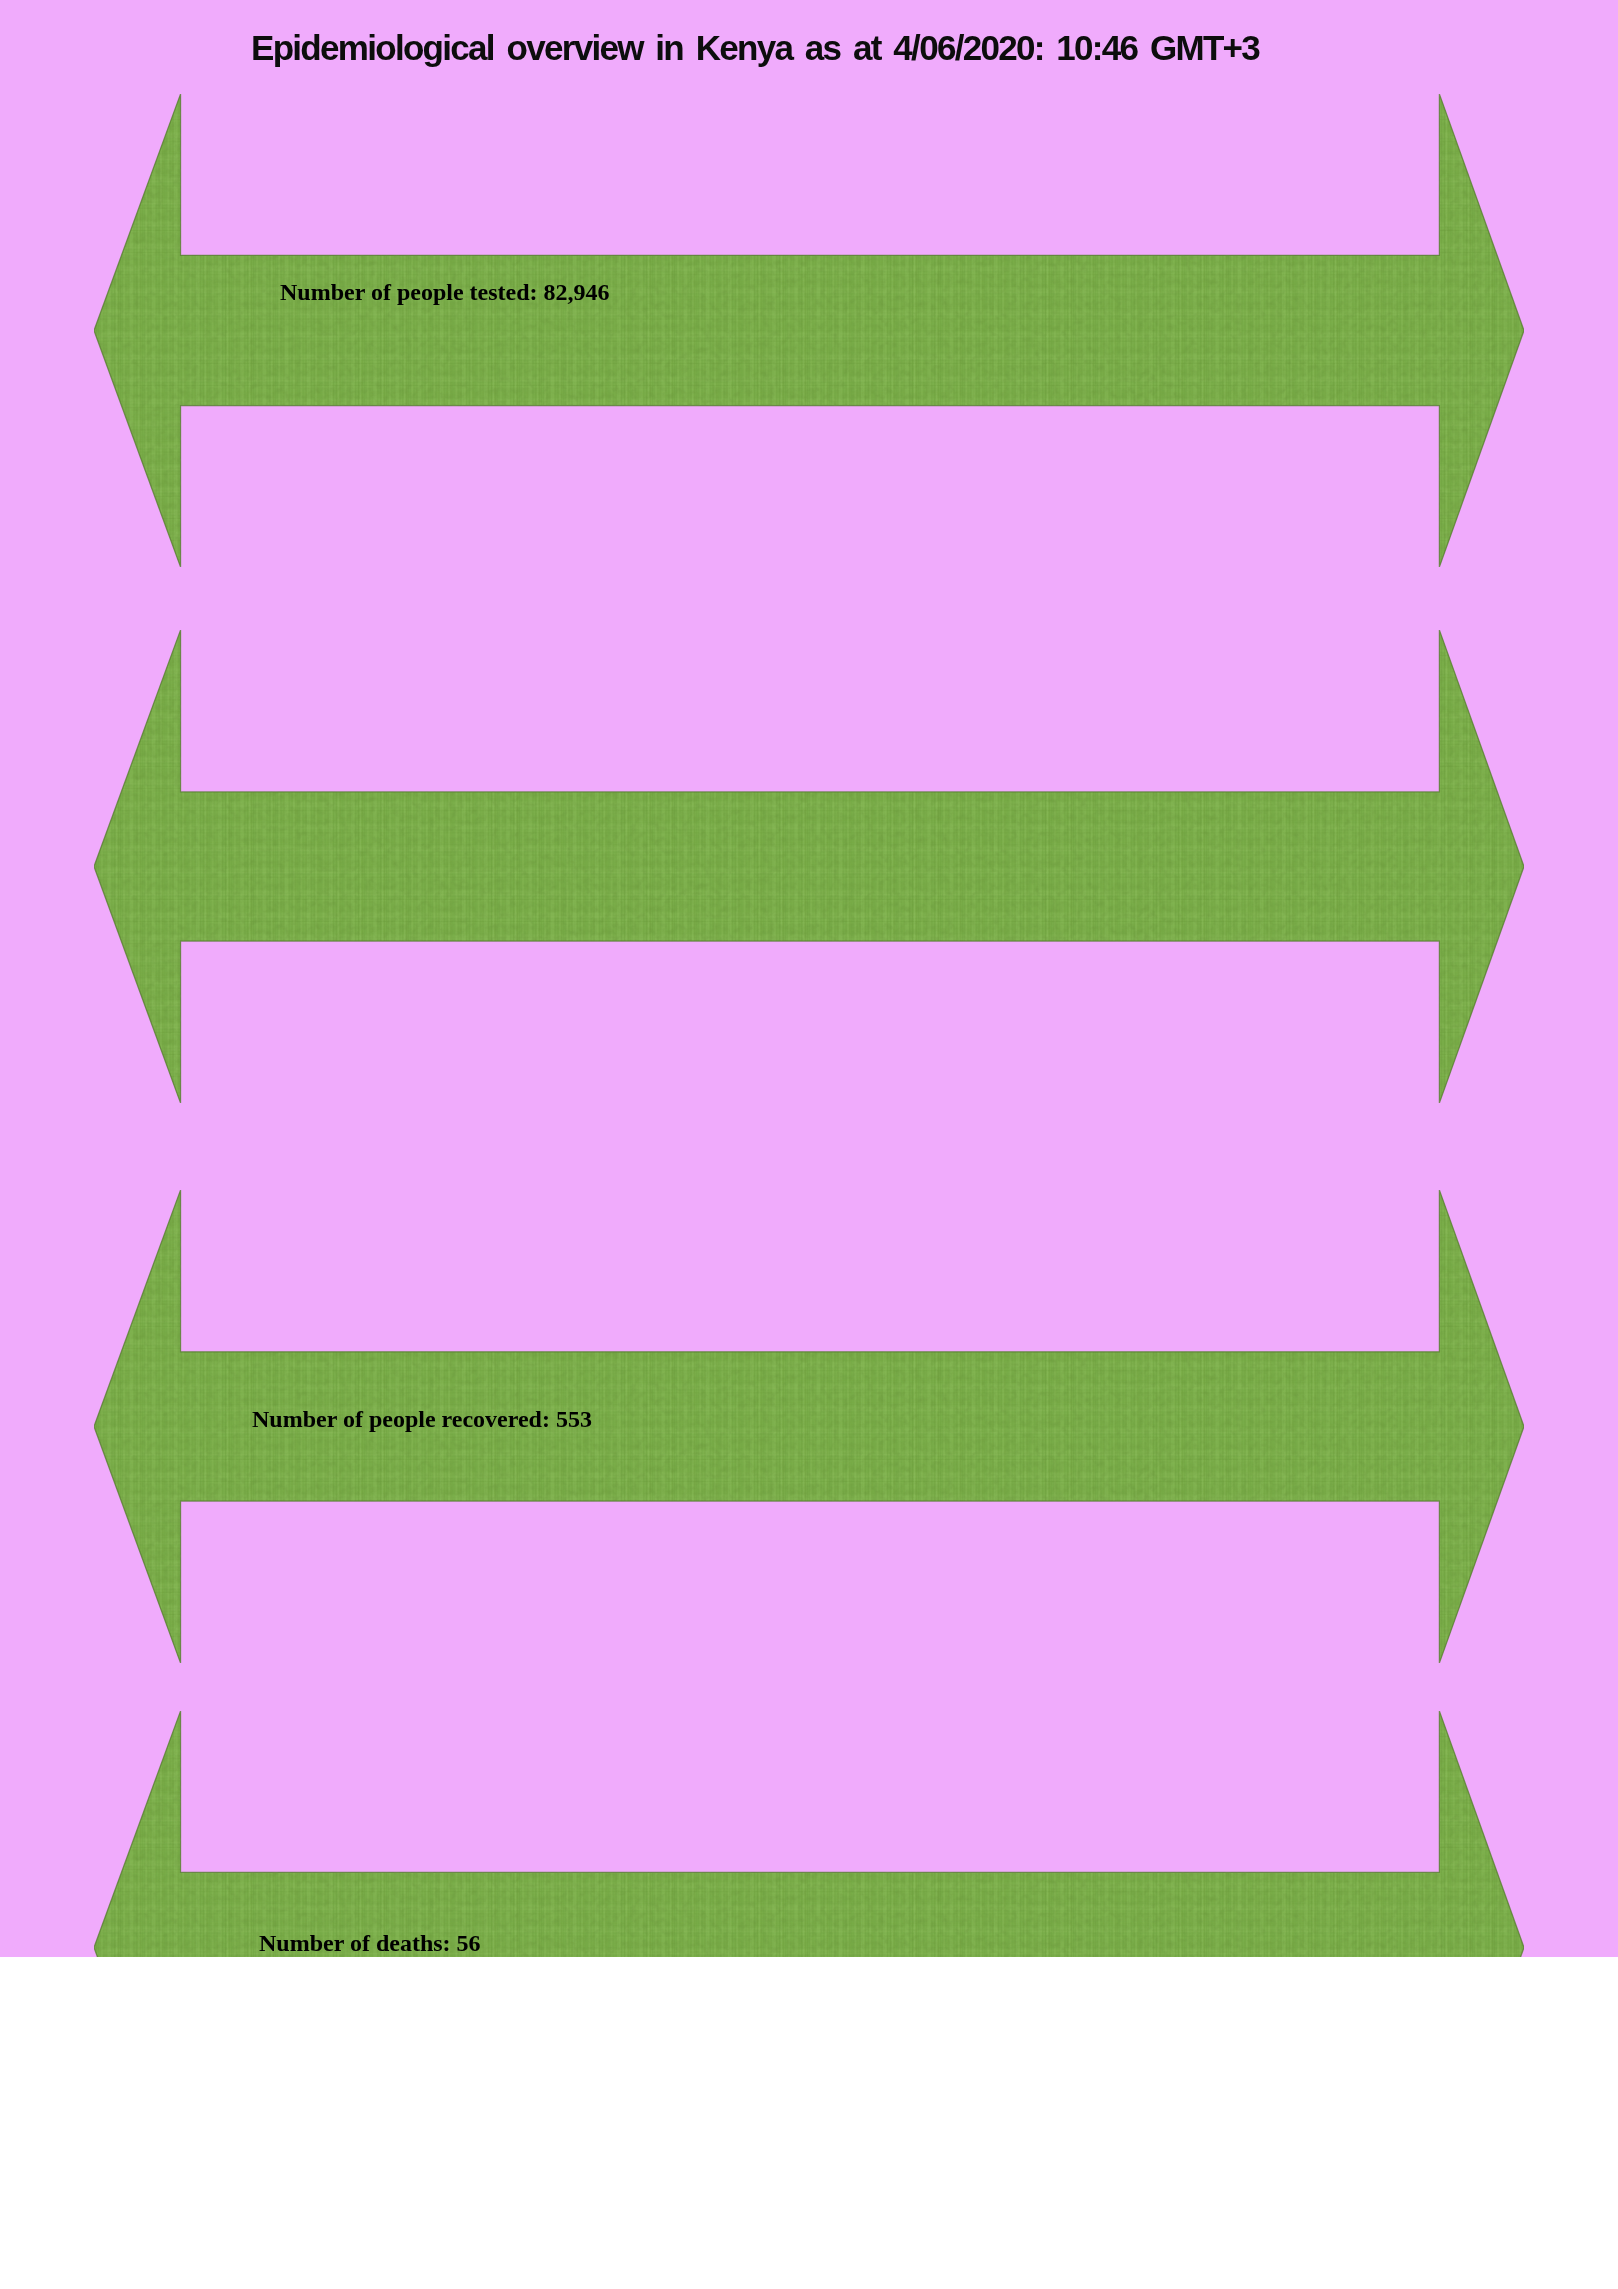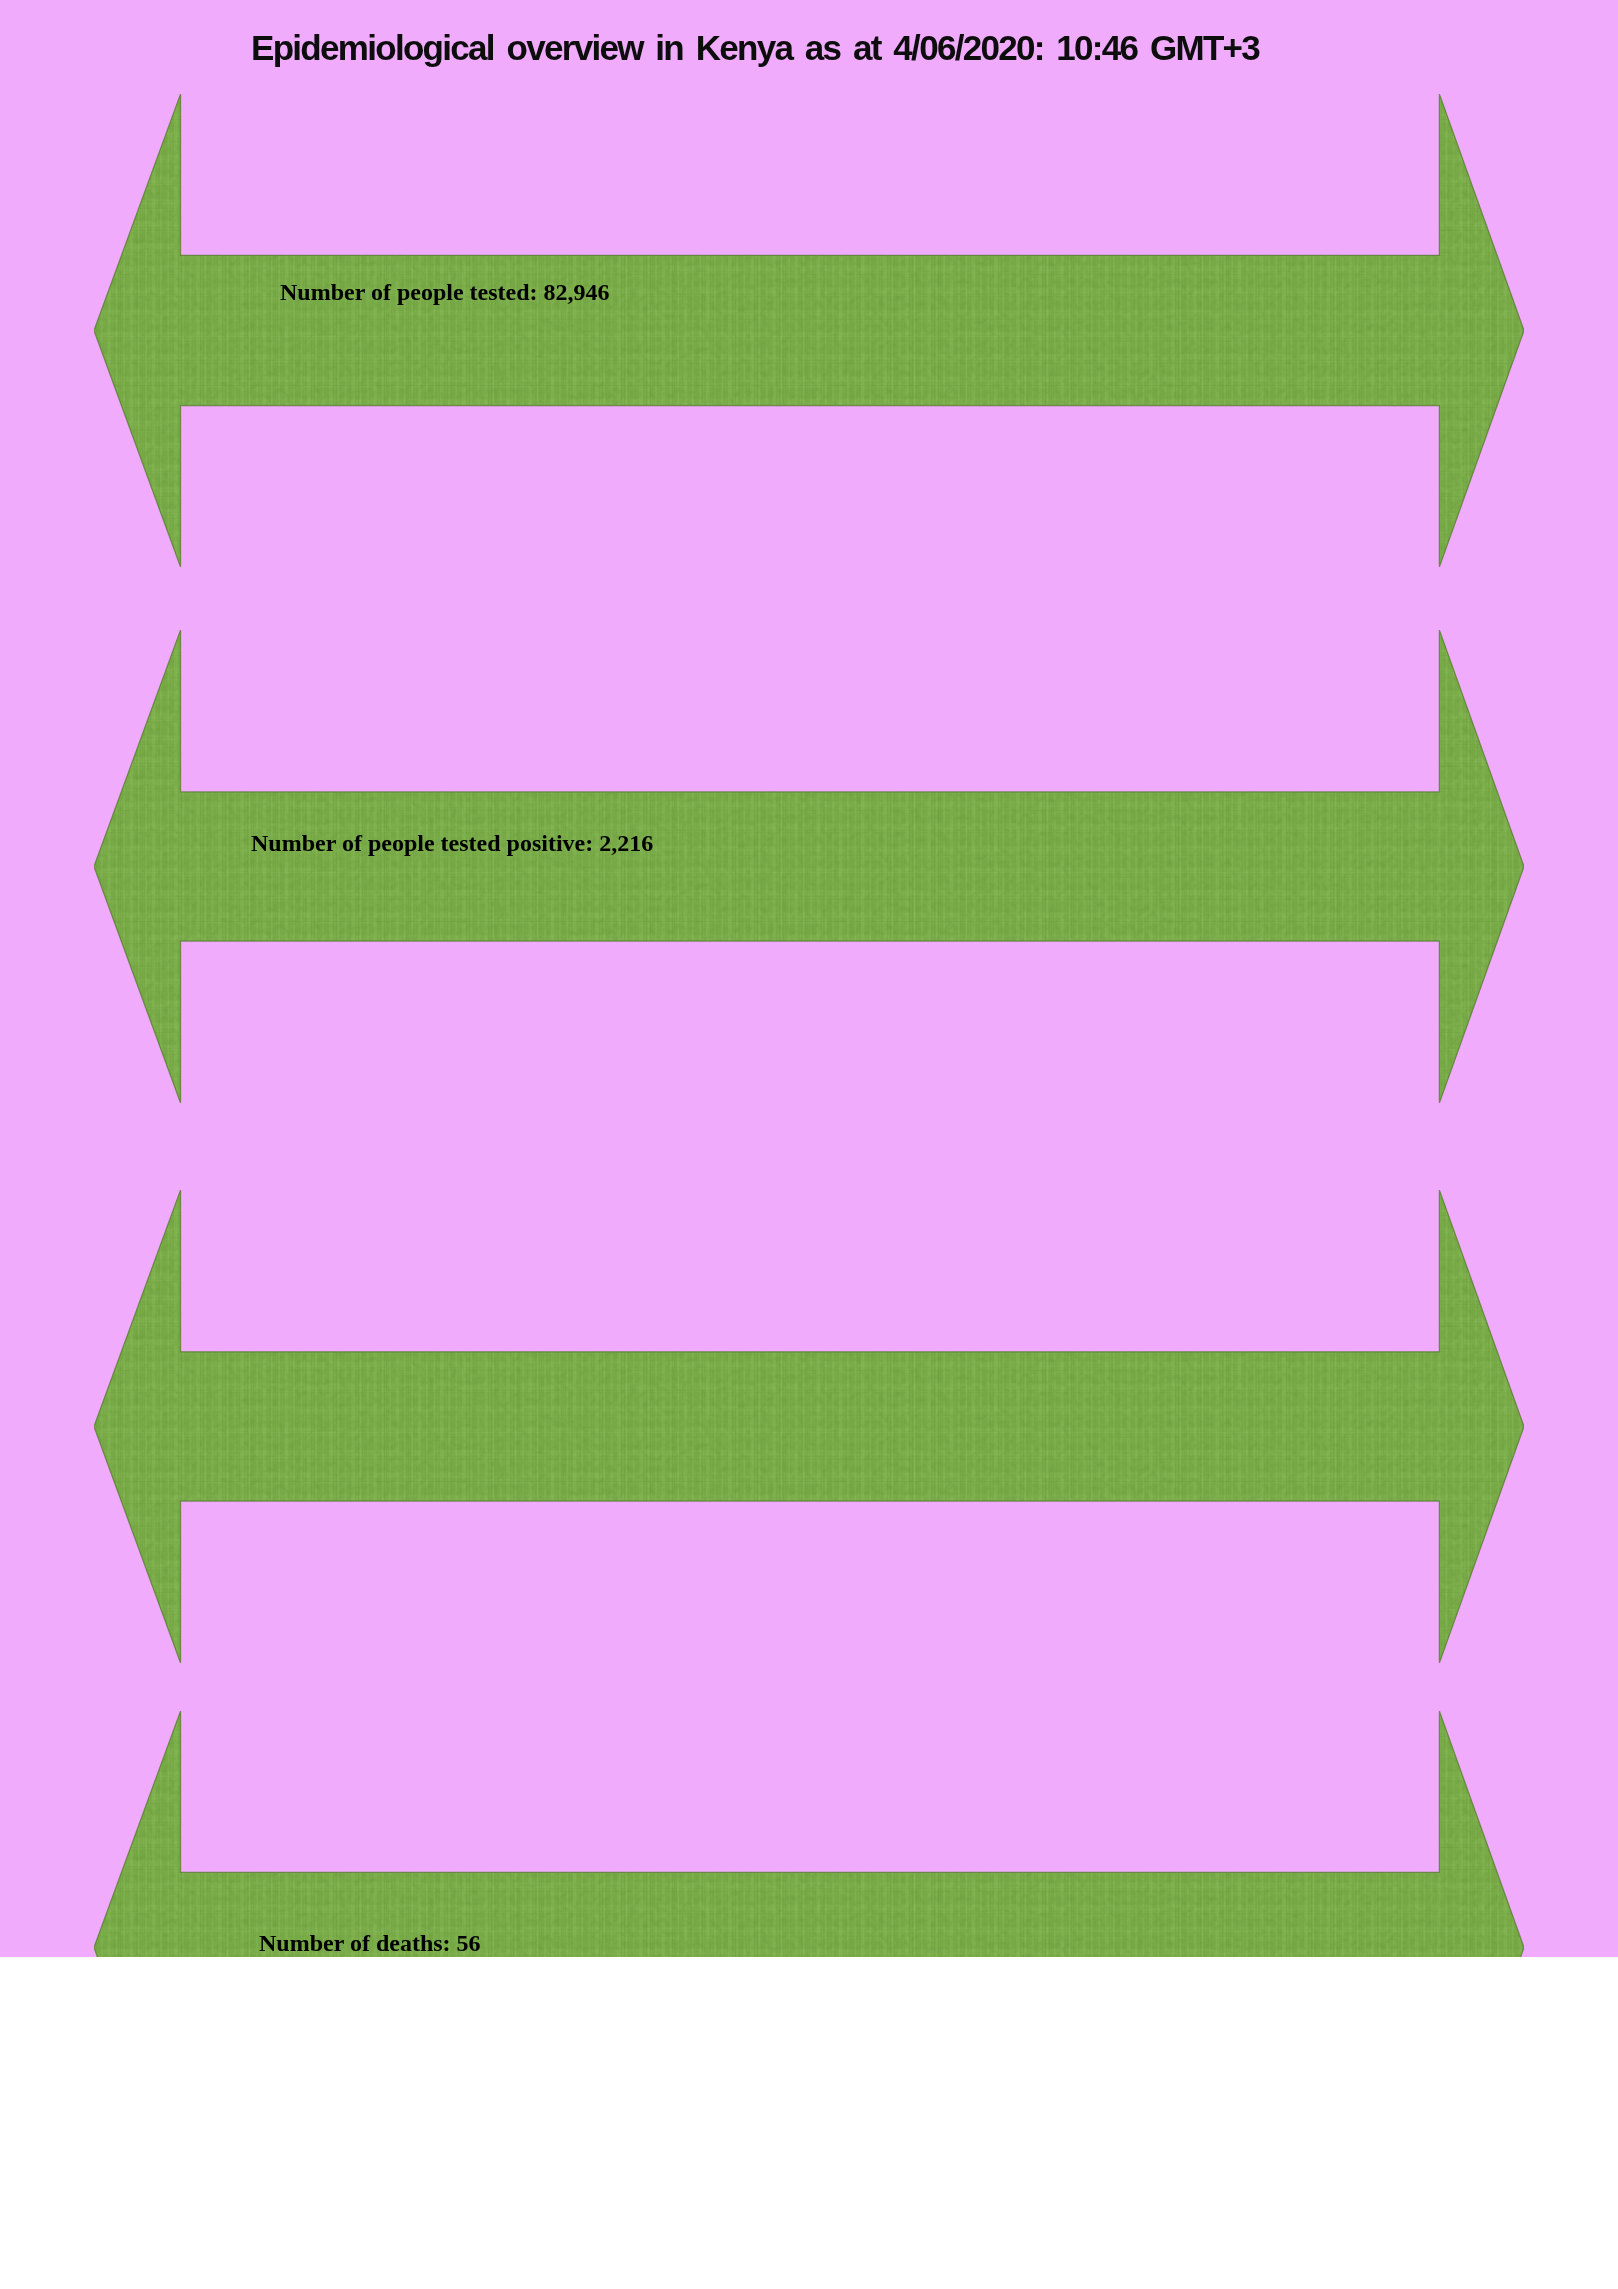--- a/index.html
+++ b/index.html
@@ -66,27 +66,27 @@
       <polygon points="0,256.0 93.7,0 93.7,174.6 1457.0,174.6 1457.0,0 1548.6,256.0 1457.0,512.0 1457.0,337.3 93.7,337.3 93.7,512.0" fill="url(#canvasTex)" filter="url(#weaveNoise)" stroke="#52792b" stroke-width="1.4" stroke-opacity="0.75"></polygon>
     </svg>
   </div>
   <div class="arrow-label" style="left:280px;top:280px;">Number of people tested: 82,946</div>
 
   <div class="arrow" style="top:630px;">
     <svg width="1430" height="473" viewBox="0 0 1548.6 512.0">
       <polygon points="0,256.0 93.7,0 93.7,175.2 1457.0,175.2 1457.0,0 1548.6,256.0 1457.0,512.0 1457.0,336.8 93.7,336.8 93.7,512.0" fill="url(#canvasTex)" filter="url(#weaveNoise)" stroke="#52792b" stroke-width="1.4" stroke-opacity="0.75"></polygon>
     </svg>
   </div>
-  <div class="arrow-label" style="left:251px;top:831px;">Number of people tested positive: 2,216</div>
 
   <div class="arrow" style="top:1190px;">
     <svg width="1430" height="473" viewBox="0 0 1548.6 512.0">
       <polygon points="0,256.0 93.7,0 93.7,175.1 1457.0,175.1 1457.0,0 1548.6,256.0 1457.0,512.0 1457.0,336.8 93.7,336.8 93.7,512.0" fill="url(#canvasTex)" filter="url(#weaveNoise)" stroke="#52792b" stroke-width="1.4" stroke-opacity="0.75"></polygon>
     </svg>
   </div>
+  <div class="arrow-label" style="left:252px;top:1407px;">Number of people recovered: 553</div>
 
   <div class="arrow" style="top:1711px;">
     <svg width="1430" height="473" viewBox="0 0 1548.6 512.0">
       <polygon points="0,256.0 93.7,0 93.7,174.7 1457.0,174.7 1457.0,0 1548.6,256.0 1457.0,512.0 1457.0,337.3 93.7,337.3 93.7,512.0" fill="url(#canvasTex)" filter="url(#weaveNoise)" stroke="#52792b" stroke-width="1.4" stroke-opacity="0.75"></polygon>
     </svg>
   </div>
   <div class="arrow-label" style="left:259px;top:1931px;">Number of deaths: 56</div>
 
 </div>
 

